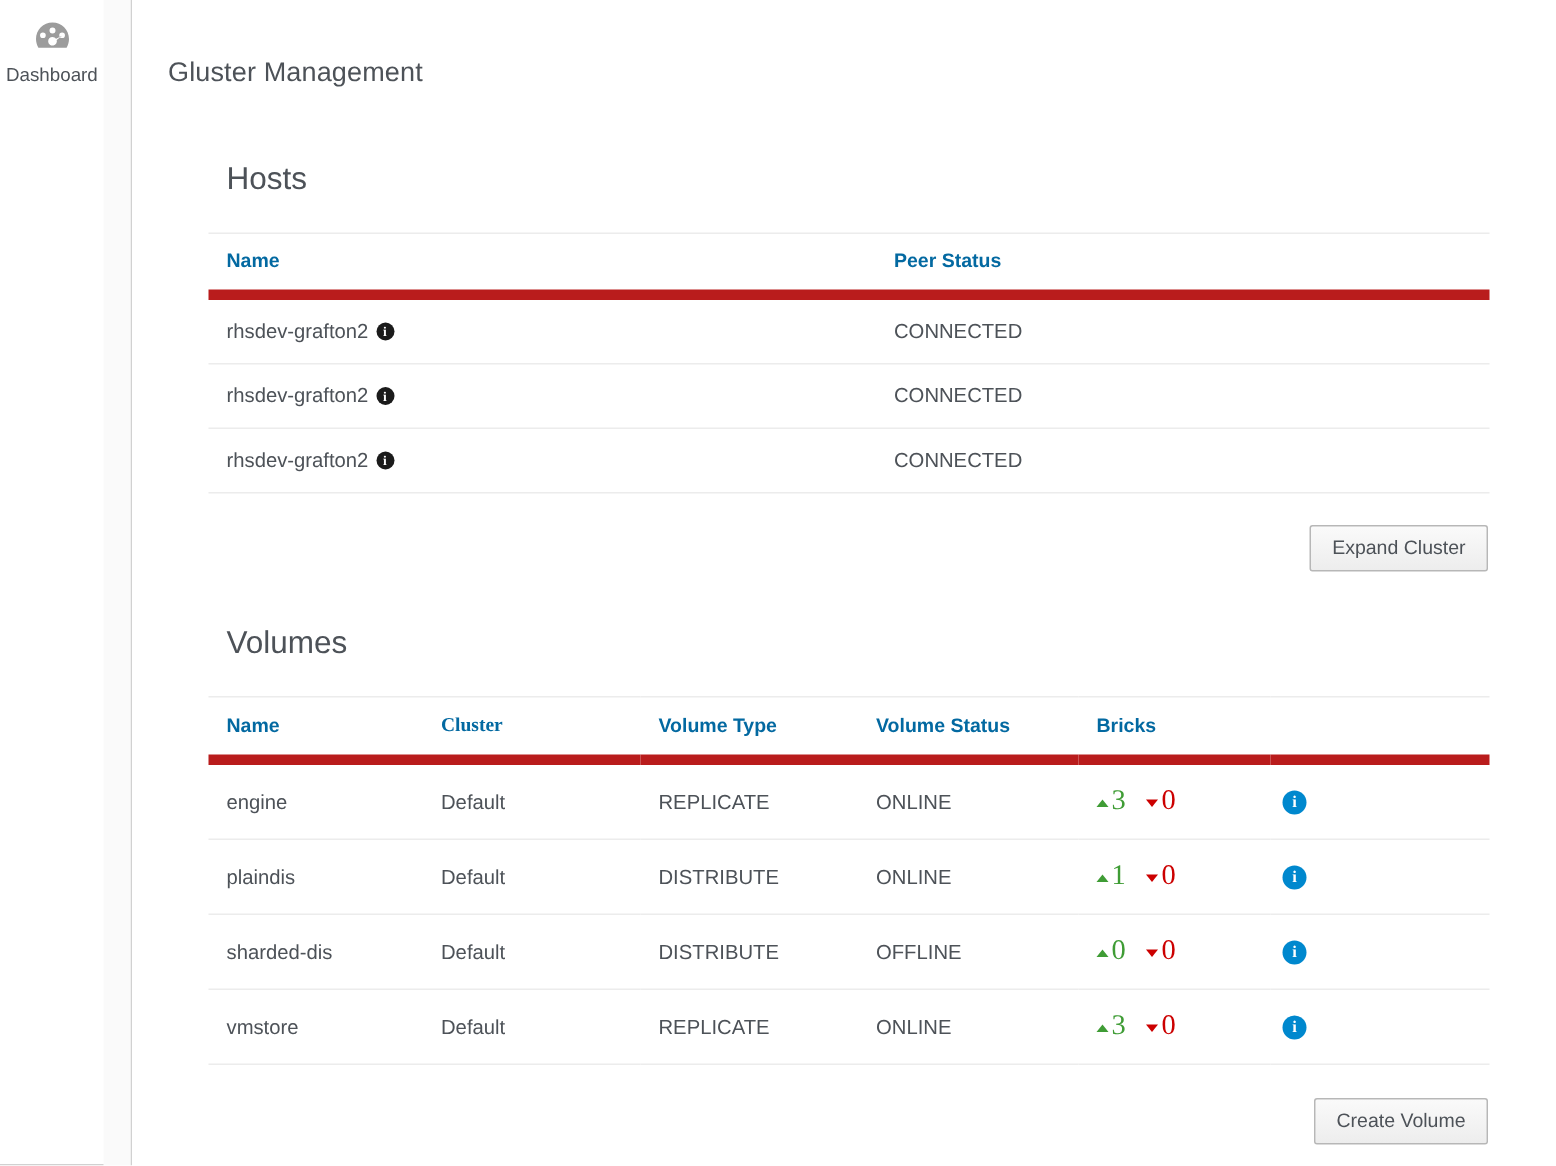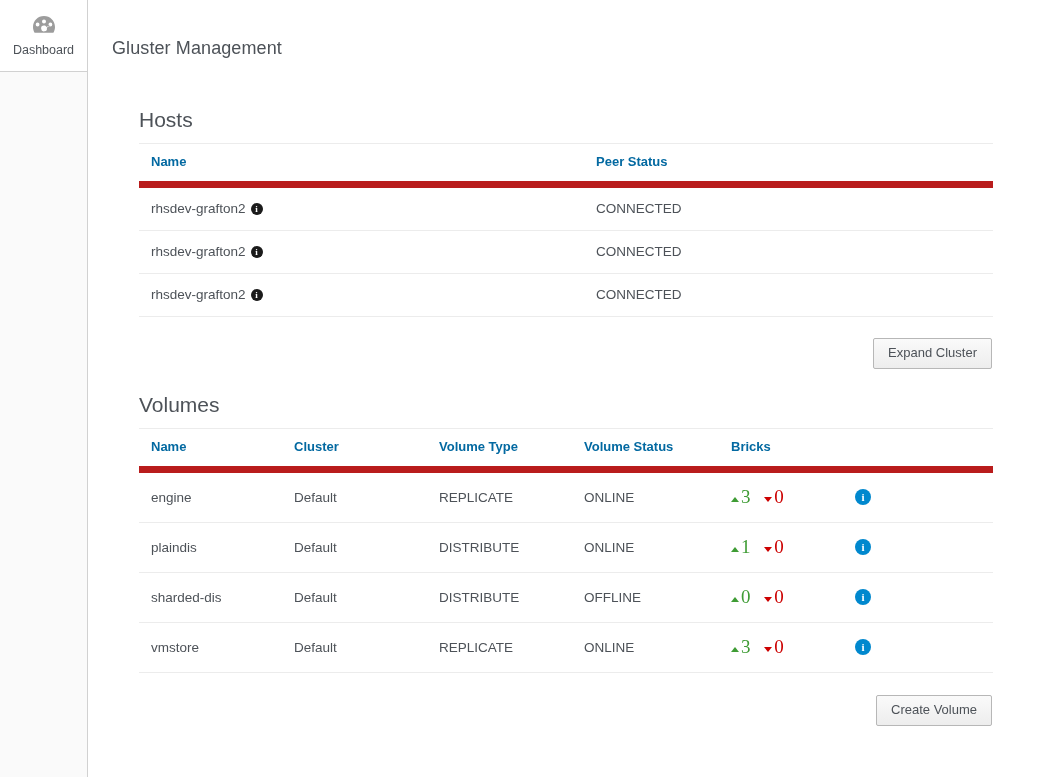--- a/index.html
+++ b/index.html
@@ -15,21 +15,21 @@
   .app { display: flex; width: 1037px; height: 777px; }
 
   
   .sidebar {
     width: 88px;
     min-width: 88px;
     height: 777px;
     background: #fafafa;
     border-right: 1px solid #d1d1d1;
     display: flex;
-    flex-direction: column;
+    flex-direction: row;
   }
   .nav-item {
     position: relative;
     background: #ffffff;
     border-bottom: 1px solid #d1d1d1;
     padding: 11px 4px 12px 4px;
     text-align: center;
     cursor: pointer;
     min-height: 62px;
   }
@@ -64,21 +64,21 @@
     color: #4d5258;
     margin: 16px;
     padding: 22px 0 0 8px;
     letter-spacing: .1px;
   }
   .section { padding-left: 51px; padding-right: 44px; }
   .section-title {
     font-size: 21px;
     font-weight: 400;
     color: #4d5258;
-    margin: 0;
+    margin: 12px;
     padding-top: 36px;
     padding-bottom: 11px;
   }
   .hosts-section .section-title { padding-top: 33px; }
   .volumes-section .section-title { padding-top: 24px; }
 
   table.grid {
     width: 100%;
     border-collapse: collapse;
     font-size: 13px;
@@ -101,21 +101,21 @@
     vertical-align: middle;
   }
   .hosts-table tbody td { padding-top: 14px; padding-bottom: 15px; }
   .volumes-table tbody td { padding-top: 15px; padding-bottom: 16px; margin-top: 32px; }
 
   
   .hosts-table .col-name { width: 445px; }
 
   
   .volumes-table .col-v-name   { width: 143px; }
-  .volumes-table .col-v-cluster{ width: 145px; }
+  .volumes-table .col-v-cluster{ width: 145px; font-family: Liberation Serif, serif; }
   .volumes-table .col-v-type   { width: 145px; }
   .volumes-table .col-v-status { width: 147px; }
   .volumes-table .col-v-bricks { width: 128px; }
   .volumes-table .col-v-info   { width: auto; }
 
   
   .info-dark {
     display: inline-block;
     width: 12px; height: 12px;
     border-radius: 50%;

